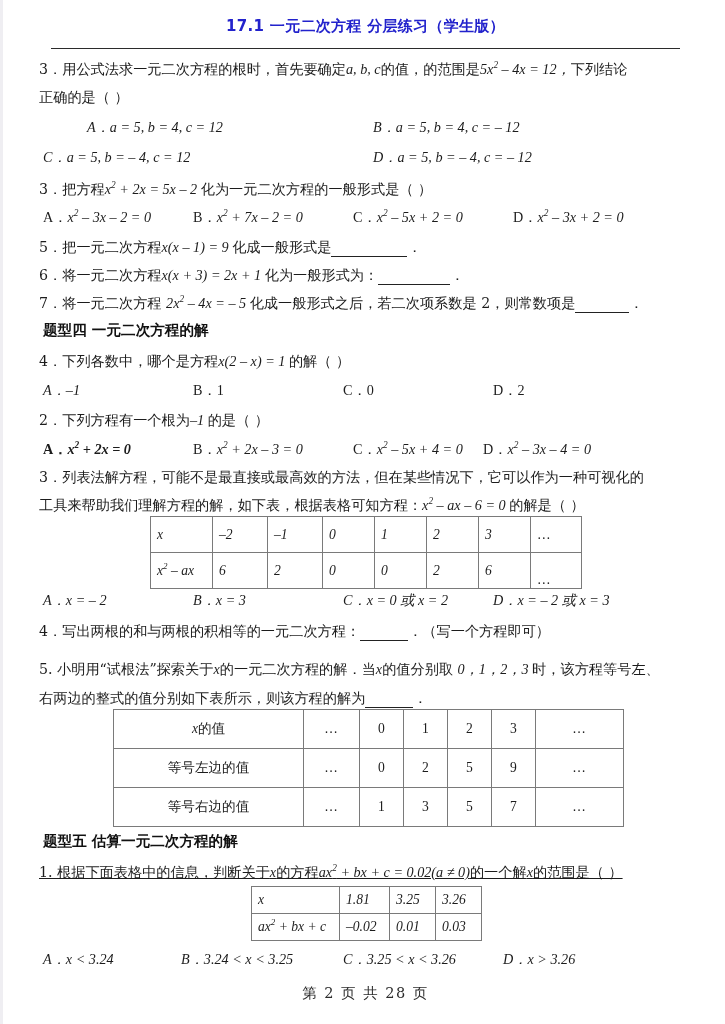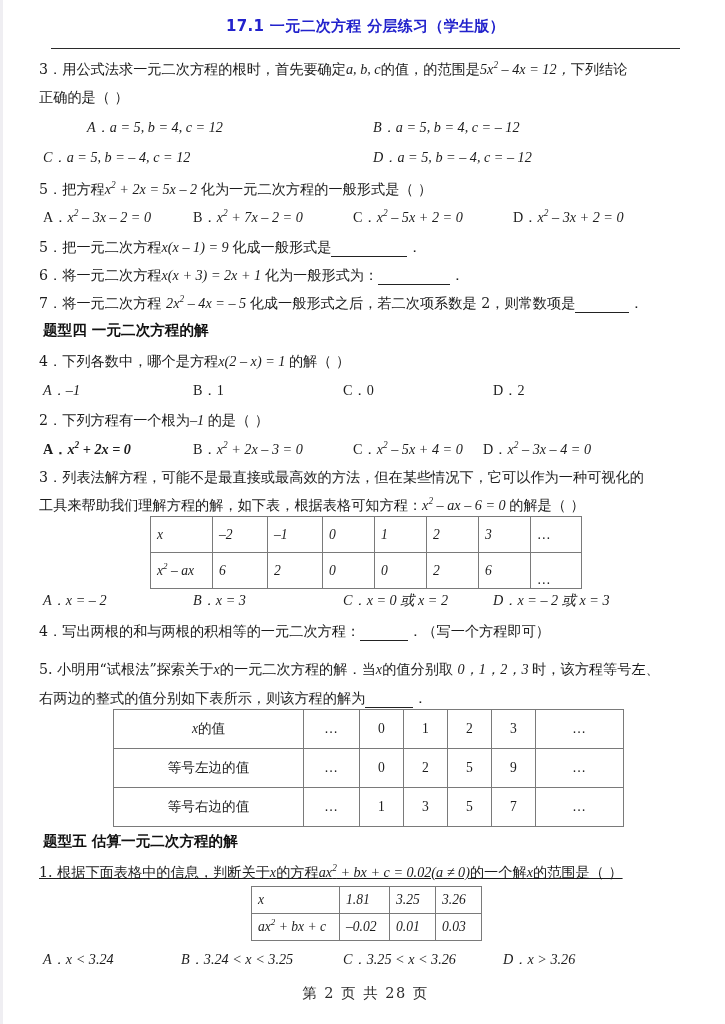--- a/index.html
+++ b/index.html
@@ -121,21 +121,21 @@
     <span>3．用公式法求一元二次方程的根时，首先要确定</span><span class="math">a, b, c</span><span>的值，的范围是</span><span class="math"><span>5x</span><sup>2</sup><span> – 4x = 12，</span></span><span>下列结论</span>
   </div>
   <div class="line zh" style="top:88px; left:36px;">正确的是（   ）</div>
 
   <div class="line math" style="top:118px; left:40px;margin-left:44px;">A．a = 5, b = 4, c = 12</div>
   <div class="line math" style="top:118px; left:370px;">B．a = 5, b = 4, c = – 12</div>
   <div class="line math" style="top:148px; left:40px;">C．a = 5, b = – 4, c = 12</div>
   <div class="line math" style="top:148px; left:370px;">D．a = 5,  b = – 4,  c = – 12</div>
 
   <div class="line zh" style="top:180px; left:36px;">
-    <span>5．把方程</span><span class="math"><span>x</span><sup>2</sup><span> + 2x = 5x – 2 </span></span><span>化为一元二次方程的一般形式是（   ）</span>
+    <span>3．把方程</span><span class="math"><span>x</span><sup>2</sup><span> + 2x = 5x – 2 </span></span><span>化为一元二次方程的一般形式是（   ）</span>
   </div>
 
   <div class="line" style="top:208px; left:40px;">
     <span>A．</span><span class="math"><span>x</span><sup>2</sup><span> – 3x – 2 = 0</span></span>
   </div>
   <div class="line" style="top:208px; left:190px;">
     <span>B．</span><span class="math"><span>x</span><sup>2</sup><span> + 7x – 2 = 0</span></span>
   </div>
   <div class="line" style="top:208px; left:350px;">
     <span>C．</span><span class="math"><span>x</span><sup>2</sup><span> – 5x + 2 = 0</span></span>

